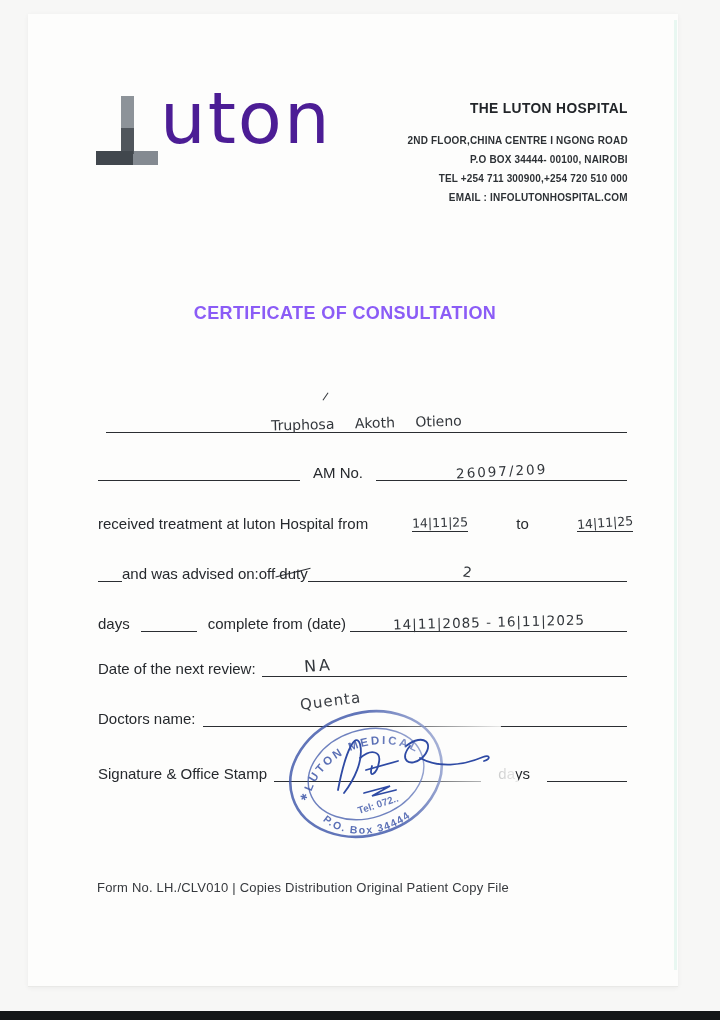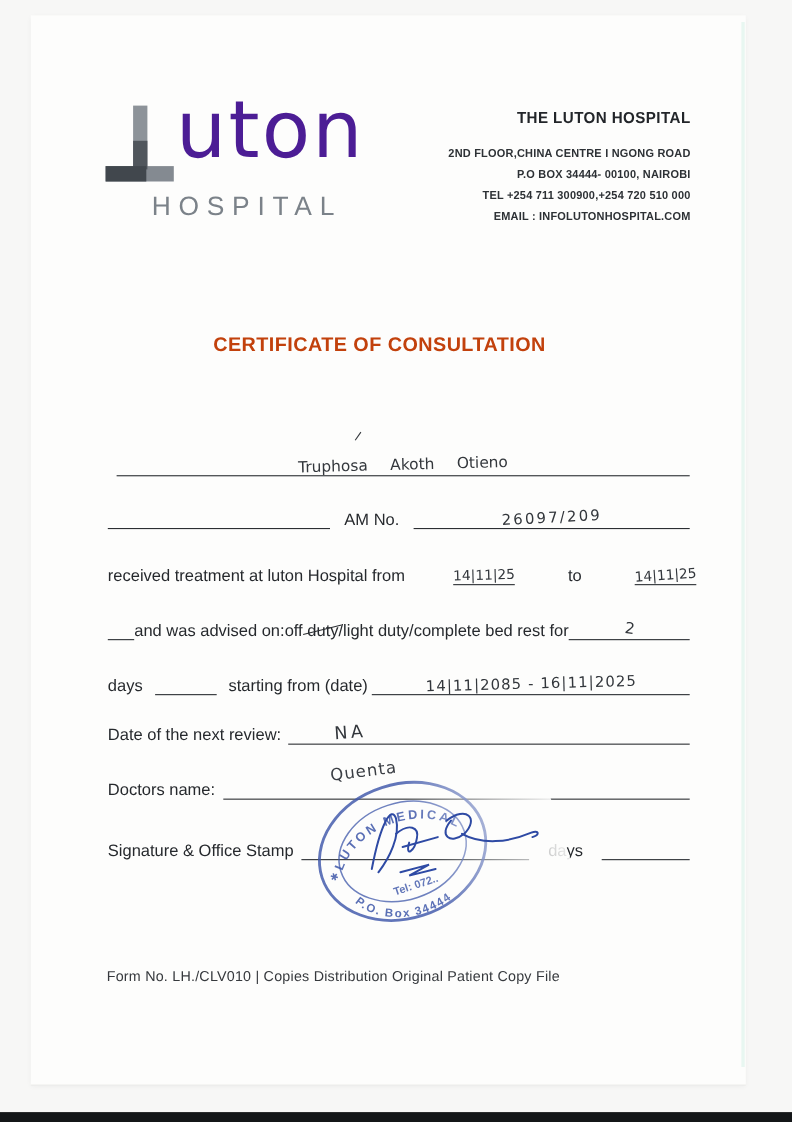--- a/index.html
+++ b/index.html
@@ -18,21 +18,21 @@
   .logo-L .bar-dark{position:absolute;left:0;top:55px;width:37px;height:14px;background:#41474d;}
   .logo-rest{position:absolute;left:64px;top:-22px;font-family:"DejaVu Sans",sans-serif;
              font-size:72px;line-height:1.3;color:#4c1d95;letter-spacing:2px;font-weight:400;}
   .logo-sub{position:absolute;left:42px;top:80px;font-size:24px;letter-spacing:7px;color:#7b8289;font-weight:500;}
   .hdr-right{position:absolute;right:92px;top:100px;text-align:right;transform:scaleX(0.95);transform-origin:right top;}
   .hdr-name{font-size:14.5px;font-weight:700;letter-spacing:0.4px;color:#222529;margin-bottom:15px;}
   .hdr-line{font-size:10.5px;font-weight:700;letter-spacing:0.2px;color:#2d3135;line-height:19px;}
 
   
   .title{position:absolute;left:80px;top:303px;width:530px;text-align:center;
-         font-size:18px;font-weight:700;letter-spacing:0.4px;color:#c2410c;}
+         font-size:18px;font-weight:700;letter-spacing:0.4px;color:#8b5cf6;}
 
   
   .row{position:absolute;left:98px;width:529px;height:30px;display:flex;align-items:flex-end;
        font-size:15px;color:#26292d;white-space:nowrap;}
   .ul{border-bottom:1.6px solid #2b2e32;display:flex;align-items:flex-end;justify-content:center;height:100%;}
   .fill{flex:1;}
   .hand{font-family:"DejaVu Sans",sans-serif;font-size:13.5px;color:#33373c;
         transform:rotate(-1.5deg);margin-bottom:1px;}
   .struck{position:relative;display:inline-block;}
   .struck::after{content:"";position:absolute;left:-4px;right:-4px;top:42%;
@@ -50,21 +50,20 @@
 <div class="paper-edge"></div>
 
 <div class="logo-wrap">
   <div class="logo-L">
     <div class="stem"></div>
       <div class="bar"></div>
       <div class="stem-dark"></div>
       <div class="bar-dark"></div>
   </div>
   <div class="logo-rest">uton</div>
-  <div class="logo-sub">HOSPITAL</div>
 </div>
 
 <div class="hdr-right">
   <div class="hdr-name">THE LUTON HOSPITAL</div>
   <div class="hdr-line">2ND FLOOR,CHINA CENTRE I NGONG ROAD</div>
   <div class="hdr-line">P.O BOX 34444- 00100, NAIROBI</div>
   <div class="hdr-line">TEL +254 711 300900,+254 720 510 000</div>
   <div class="hdr-line">EMAIL : INFOLUTONHOSPITAL.COM</div>
 </div>
 
@@ -93,30 +92,29 @@
   <span style="margin:0 14px;">to</span>
   <span class="ul" style="width:72px;">
     <span class="hand" style="font-size:12.5px;transform:rotate(-4deg);">14|11|25</span>
   </span>
 </div>
 
 <div class="row" style="top:552px;text-align:right;">
   <span class="ul" style="width:24px;"></span>
   <span style="white-space:pre;">and was advised on:off </span>
   <span class="struck">duty</span>
-  <span>/light duty/complete bed rest for</span>
   <span class="ul fill">
     <span class="hand" style="font-size:14px;transform:rotate(8deg);">2</span>
   </span>
 </div>
 
 <div class="row" style="top:602px;">
   <span>days</span>
   <span class="ul" style="width:56px;margin:0 11px;"></span>
-  <span>starting from (date)</span>
+  <span>complete from (date)</span>
   <span class="ul fill" style="margin-left:4px;">
     <span class="hand" style="letter-spacing:1px;">14|11|2085 -  16|11|2025</span>
   </span>
 </div>
 
 <div class="row" style="top:647px;">
   <span>Date of the next review:</span>
   <span class="ul fill" style="margin-left:6px;justify-content:flex-start;">
     <span class="hand" style="font-size:16px;margin-left:42px;transform:rotate(-4deg);letter-spacing:3px;">NA</span>
   </span>

